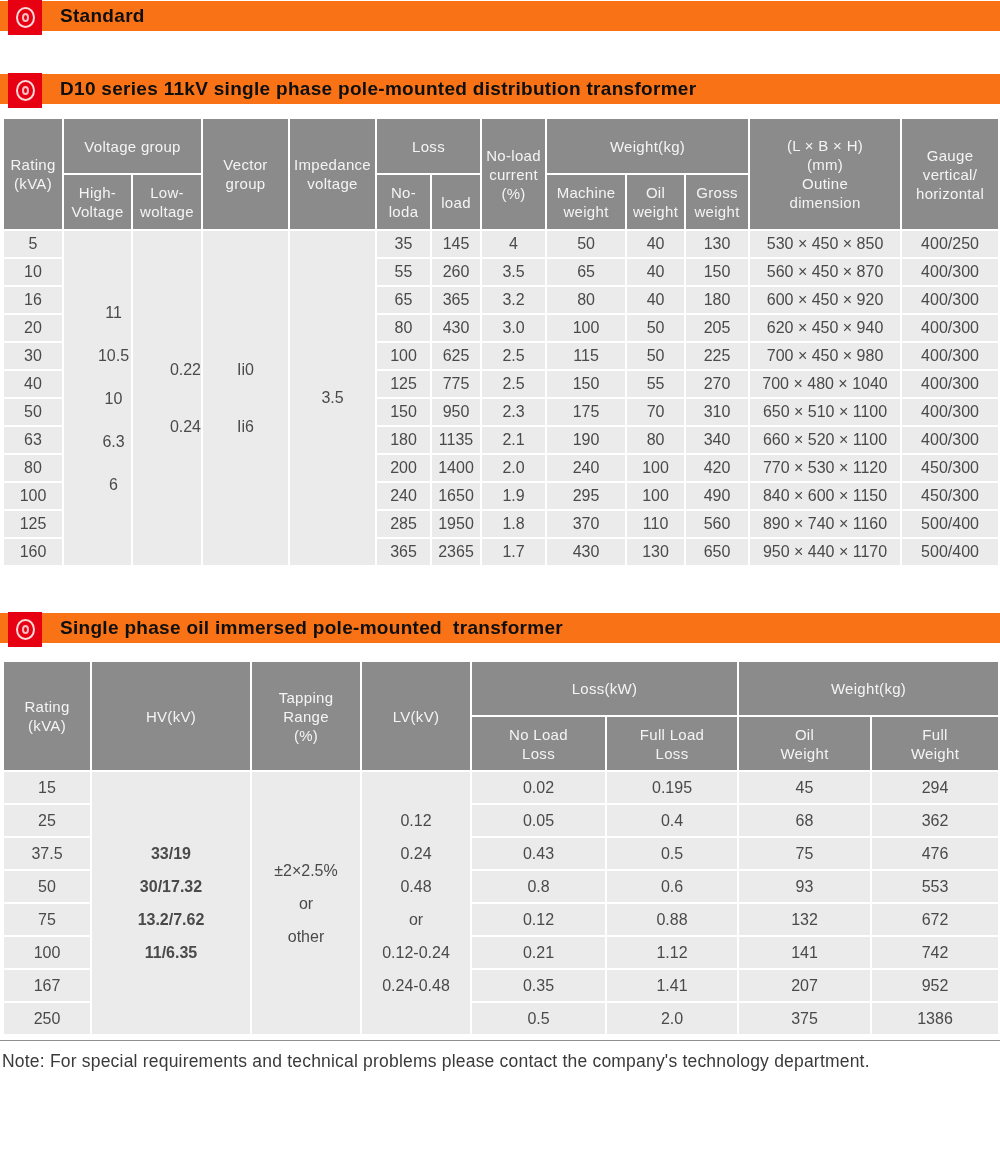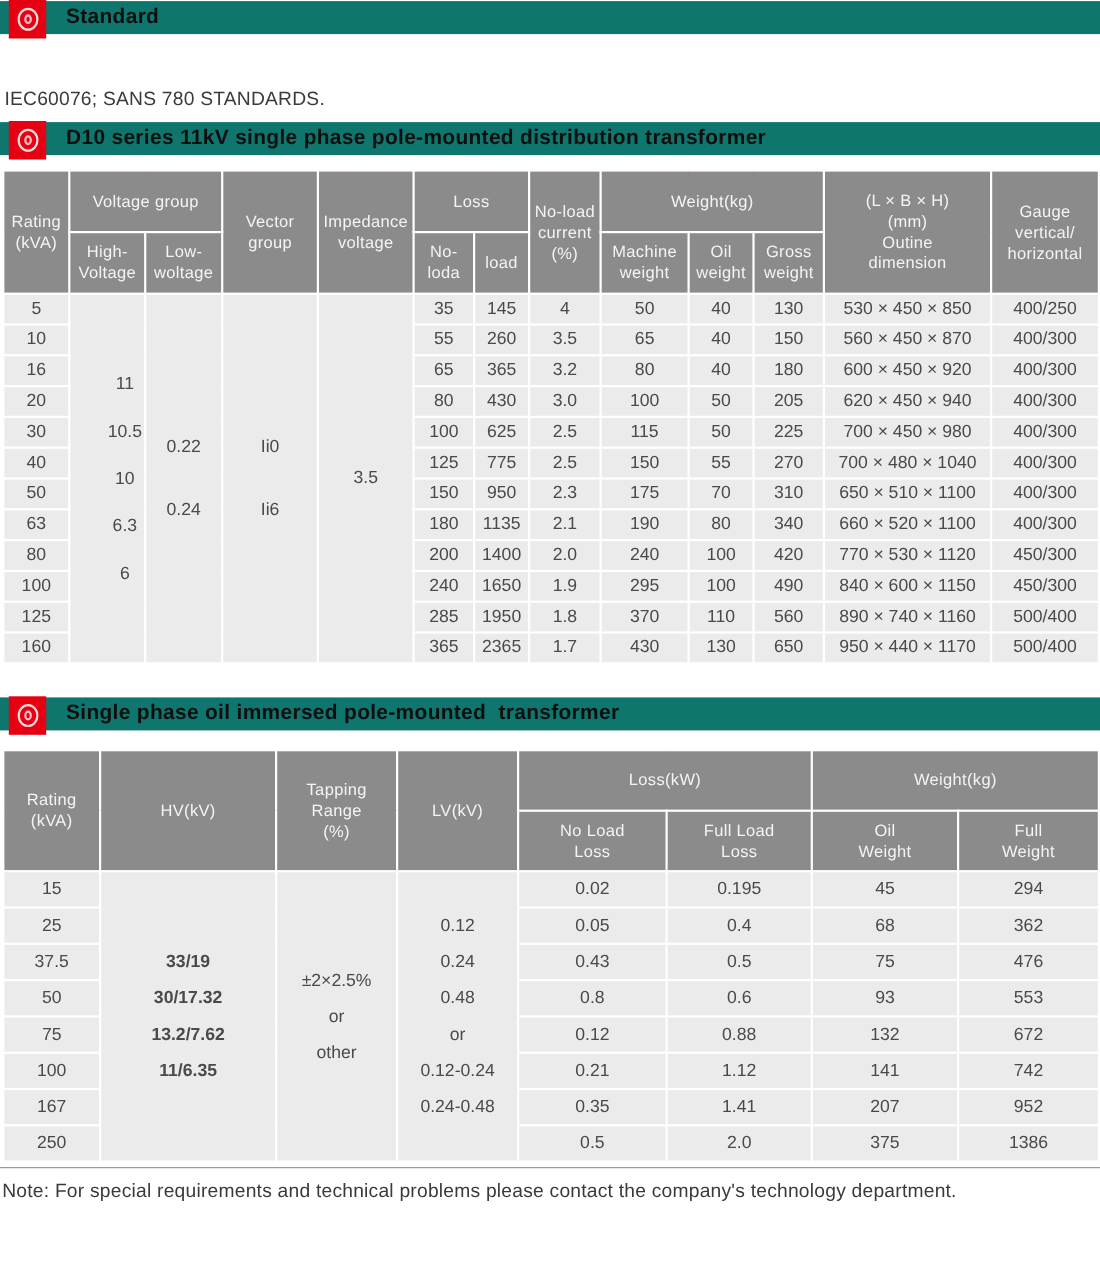--- a/index.html
+++ b/index.html
@@ -3,21 +3,21 @@
 <meta charset="utf-8">
 <style>
   * { margin:0; padding:0; box-sizing:border-box; }
   html,body { background:#fff; }
   body {
     width:1000px; height:1167px; position:relative;
     font-family:"Liberation Sans", sans-serif; color:#333;
     overflow:hidden;
   }
   .section-bar {
-    position:relative; height:30px; background:#0f766e; width:1000px;
+    position:relative; height:30px; background:#f97316; width:1000px;
   }
   .red-square {
     position:absolute; left:8px; top:-1px; width:34px; height:35px;
     background:#e60012; display:flex; align-items:center; justify-content:center;
   }
   .ring-outer {
     width:19px; height:21px; border:2px solid rgba(255,255,255,.85);
     border-radius:50%; display:flex; align-items:center; justify-content:center;
   }
   .ring-inner {
@@ -26,21 +26,21 @@
   .section-title {
     position:absolute; left:60px; top:50%; transform:translateY(-50%);
     font-size:19px; font-weight:bold; color:#0f0f0f; letter-spacing:.3px; white-space:pre;
   }
   #bar-standard { margin-top:1px; }
   .standards-block { margin:43px 0 0 4px; }
   .standards-block p {
     font-size:17.5px; line-height:31px; color:#3b3b3b; letter-spacing:.2px;
   }
   #bar-d10 { margin-top:6px; }
-  #bar-single-phase { margin-top:30px; }
+  #bar-single-phase { margin-top:46px; }
 
   table {
     border-collapse:collapse; table-layout:fixed;
     width:996px; margin:13px 0 0 2px;
   }
   #table2 { margin-top:17px; }
   th {
     background:#8b8b8b; color:#f4f4f4; font-weight:normal;
     font-size:15px; line-height:19px; letter-spacing:.3px;
     text-align:center; vertical-align:middle;
@@ -69,21 +69,20 @@
 <header class="section-bar" id="bar-standard">
   <span class="red-square">
     <span class="ring-outer">
       <span class="ring-inner"></span>
     </span>
   </span>
   <h1 class="section-title">Standard</h1>
 </header>
 
 <div class="standards-block">
-  <p>IEC60076; SANS 780 STANDARDS.</p>
 </div>
 
 <header class="section-bar" id="bar-d10">
   <span class="red-square">
     <span class="ring-outer">
       <span class="ring-inner"></span>
     </span>
   </span>
   <h2 class="section-title">D10 series 11kV single phase pole-mounted distribution transformer</h2>
 </header>
@@ -143,21 +142,21 @@
     </tr>
   </thead>
   <tbody>
       <tr>
         <td>5</td>
         <td rowspan="12" style="line-height: 43px; padding-left: 32px;">11
 10.5
 10
 6.3
 6</td>
-        <td rowspan="12" style="line-height: 57px;">0.22
+        <td rowspan="12" style="line-height: 57px; text-align: right;">0.22
 0.24</td>
         <td rowspan="12" style="line-height: 57px;">Ii0
 Ii6</td>
         <td rowspan="12" style="line-height: 20px;">3.5</td>
         <td>35</td>
         <td>145</td>
         <td>4</td>
         <td>50</td>
         <td>40</td>
         <td>130</td>

